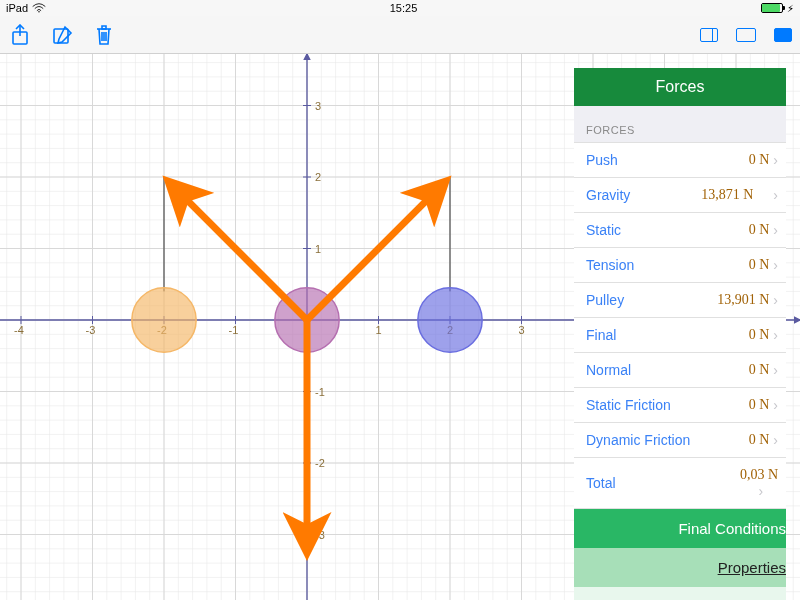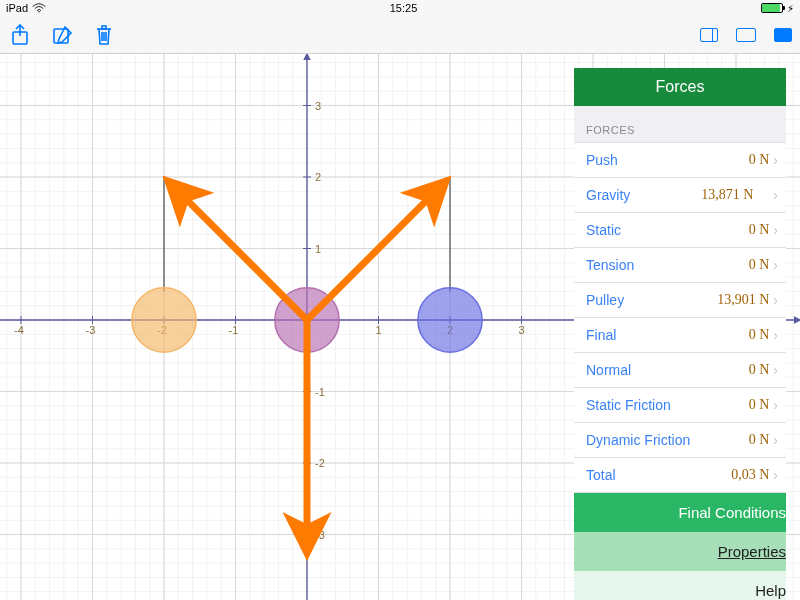--- a/index.html
+++ b/index.html
@@ -336,21 +336,21 @@
         </div>
         <div class="force-row">
           <span class="label">Dynamic Friction</span>
           <span style="display:flex;align-items:center;">
             <span class="val">0 N</span>
             <span class="chev">›</span>
           </span>
         </div>
         <div class="force-row">
           <span class="label">Total</span>
-          <span style="display:flex;align-items:center;">
+          <span style="display:flex;align-items:center;flex-direction:column;">
             <span class="val">0,03 N</span>
             <span class="chev">›</span>
           </span>
         </div>
       </div>
     <div class="panel-tab final">Final Conditions</div>
     <div class="panel-tab props">Properties</div>
     <div class="panel-tab help">Help</div>
   </div>
 </div>

